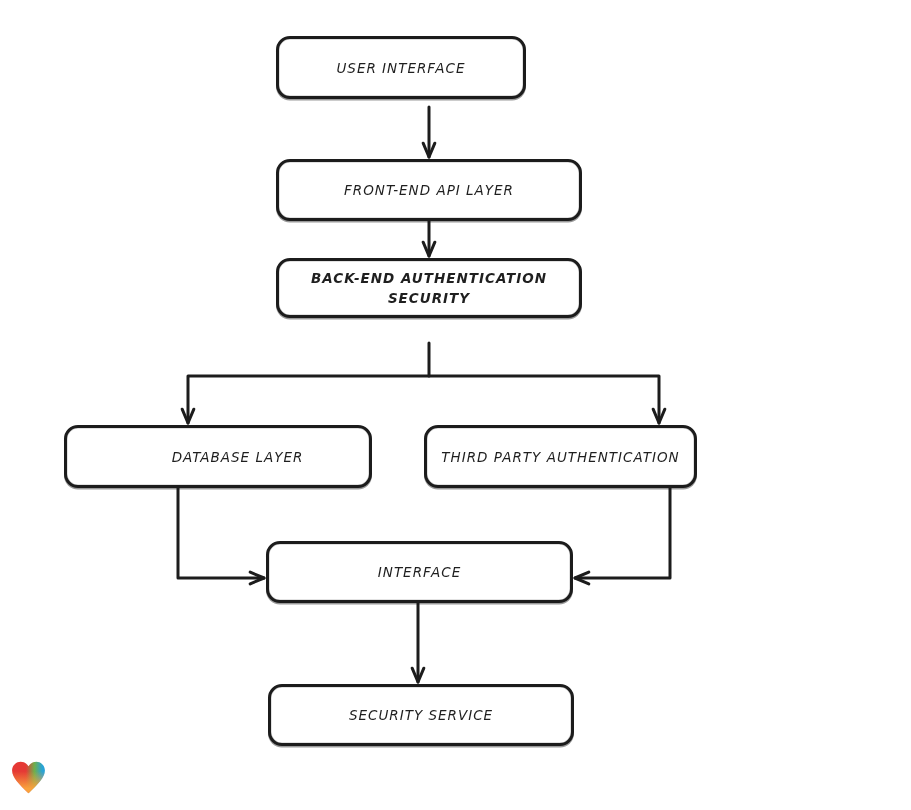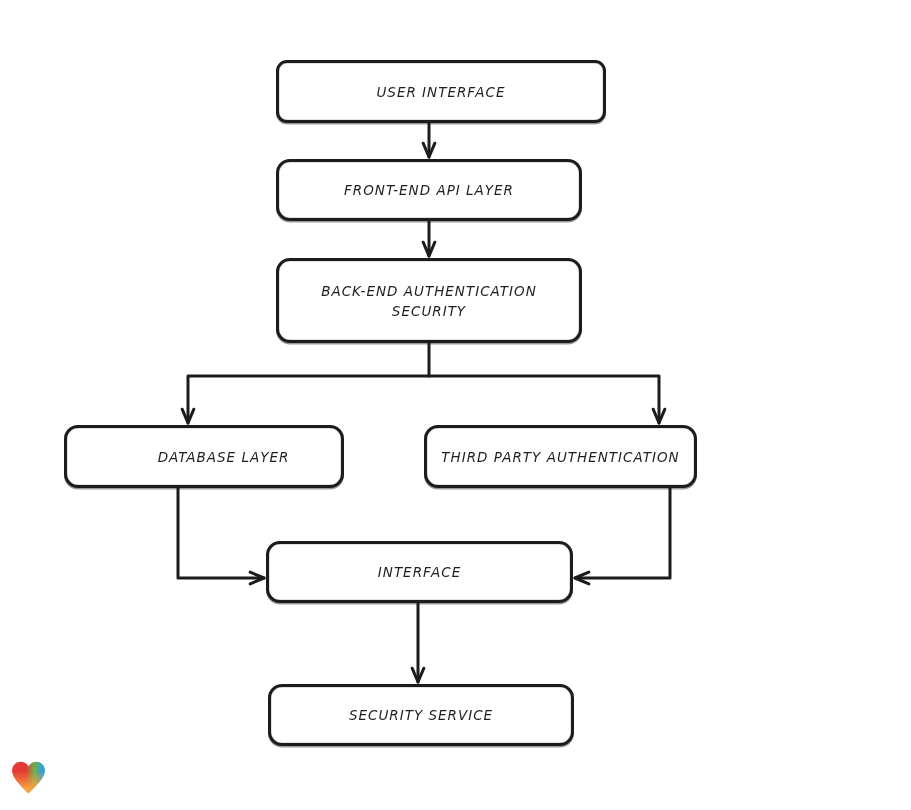--- a/index.html
+++ b/index.html
@@ -53,31 +53,31 @@
       <path d="M 653.1587248653702 409.18408508995674 L 659 423 L 664.8412751346298 409.18408508995674" class="arrowhead"></path>
       <polyline points="178,488 178,578 264,578" class="edge"></polyline>
       <path d="M 250.18408508995674 583.8412751346298 L 264 578 L 250.18408508995674 572.1587248653702" class="arrowhead"></path>
       <polyline points="670,488 670,578 575,578" class="edge"></polyline>
       <path d="M 588.8159149100433 572.1587248653702 L 575 578 L 588.8159149100433 583.8412751346298" class="arrowhead"></path>
       <polyline points="418,603 418,682" class="edge"></polyline>
       <path d="M 412.15872486537023 668.1840850899567 L 418 682 L 423.84127513462977 668.1840850899567" class="arrowhead"></path>
     </svg>
 
   <div id="node-layer">
-      <div class="node" style="left: 276px; top: 60px; width: 330px; height: 63px; border-radius: 11px;">
+      <div class="node" style="left: 276px; top: 36px; width: 250px; height: 63px;">
         <div class="node-line">USER INTERFACE</div>
       </div>
       <div class="node" style="left: 276px; top: 159px; width: 306px; height: 62px;">
         <div class="node-line">FRONT-END API LAYER</div>
       </div>
-      <div class="node" style="left: 276px; top: 258px; width: 306px; height: 85px;">
+      <div class="node" style="left: 276px; top: 258px; width: 306px; height: 60px; font-weight: bold;">
         <div class="node-line">BACK-END AUTHENTICATION</div>
         <div class="node-line">SECURITY</div>
       </div>
-      <div class="node" style="left: 64px; top: 425px; width: 280px; height: 63px; padding-left: 39px;">
+      <div class="node" style="left: 64px; top: 425px; width: 308px; height: 63px; padding-left: 39px;">
         <div class="node-line">DATABASE LAYER</div>
       </div>
       <div class="node" style="left: 424px; top: 425px; width: 273px; height: 63px;">
         <div class="node-line">THIRD PARTY AUTHENTICATION</div>
       </div>
       <div class="node" style="left: 266px; top: 541px; width: 307px; height: 62px;">
         <div class="node-line">INTERFACE</div>
       </div>
       <div class="node" style="left: 268px; top: 684px; width: 306px; height: 62px;">
         <div class="node-line">SECURITY SERVICE</div>

